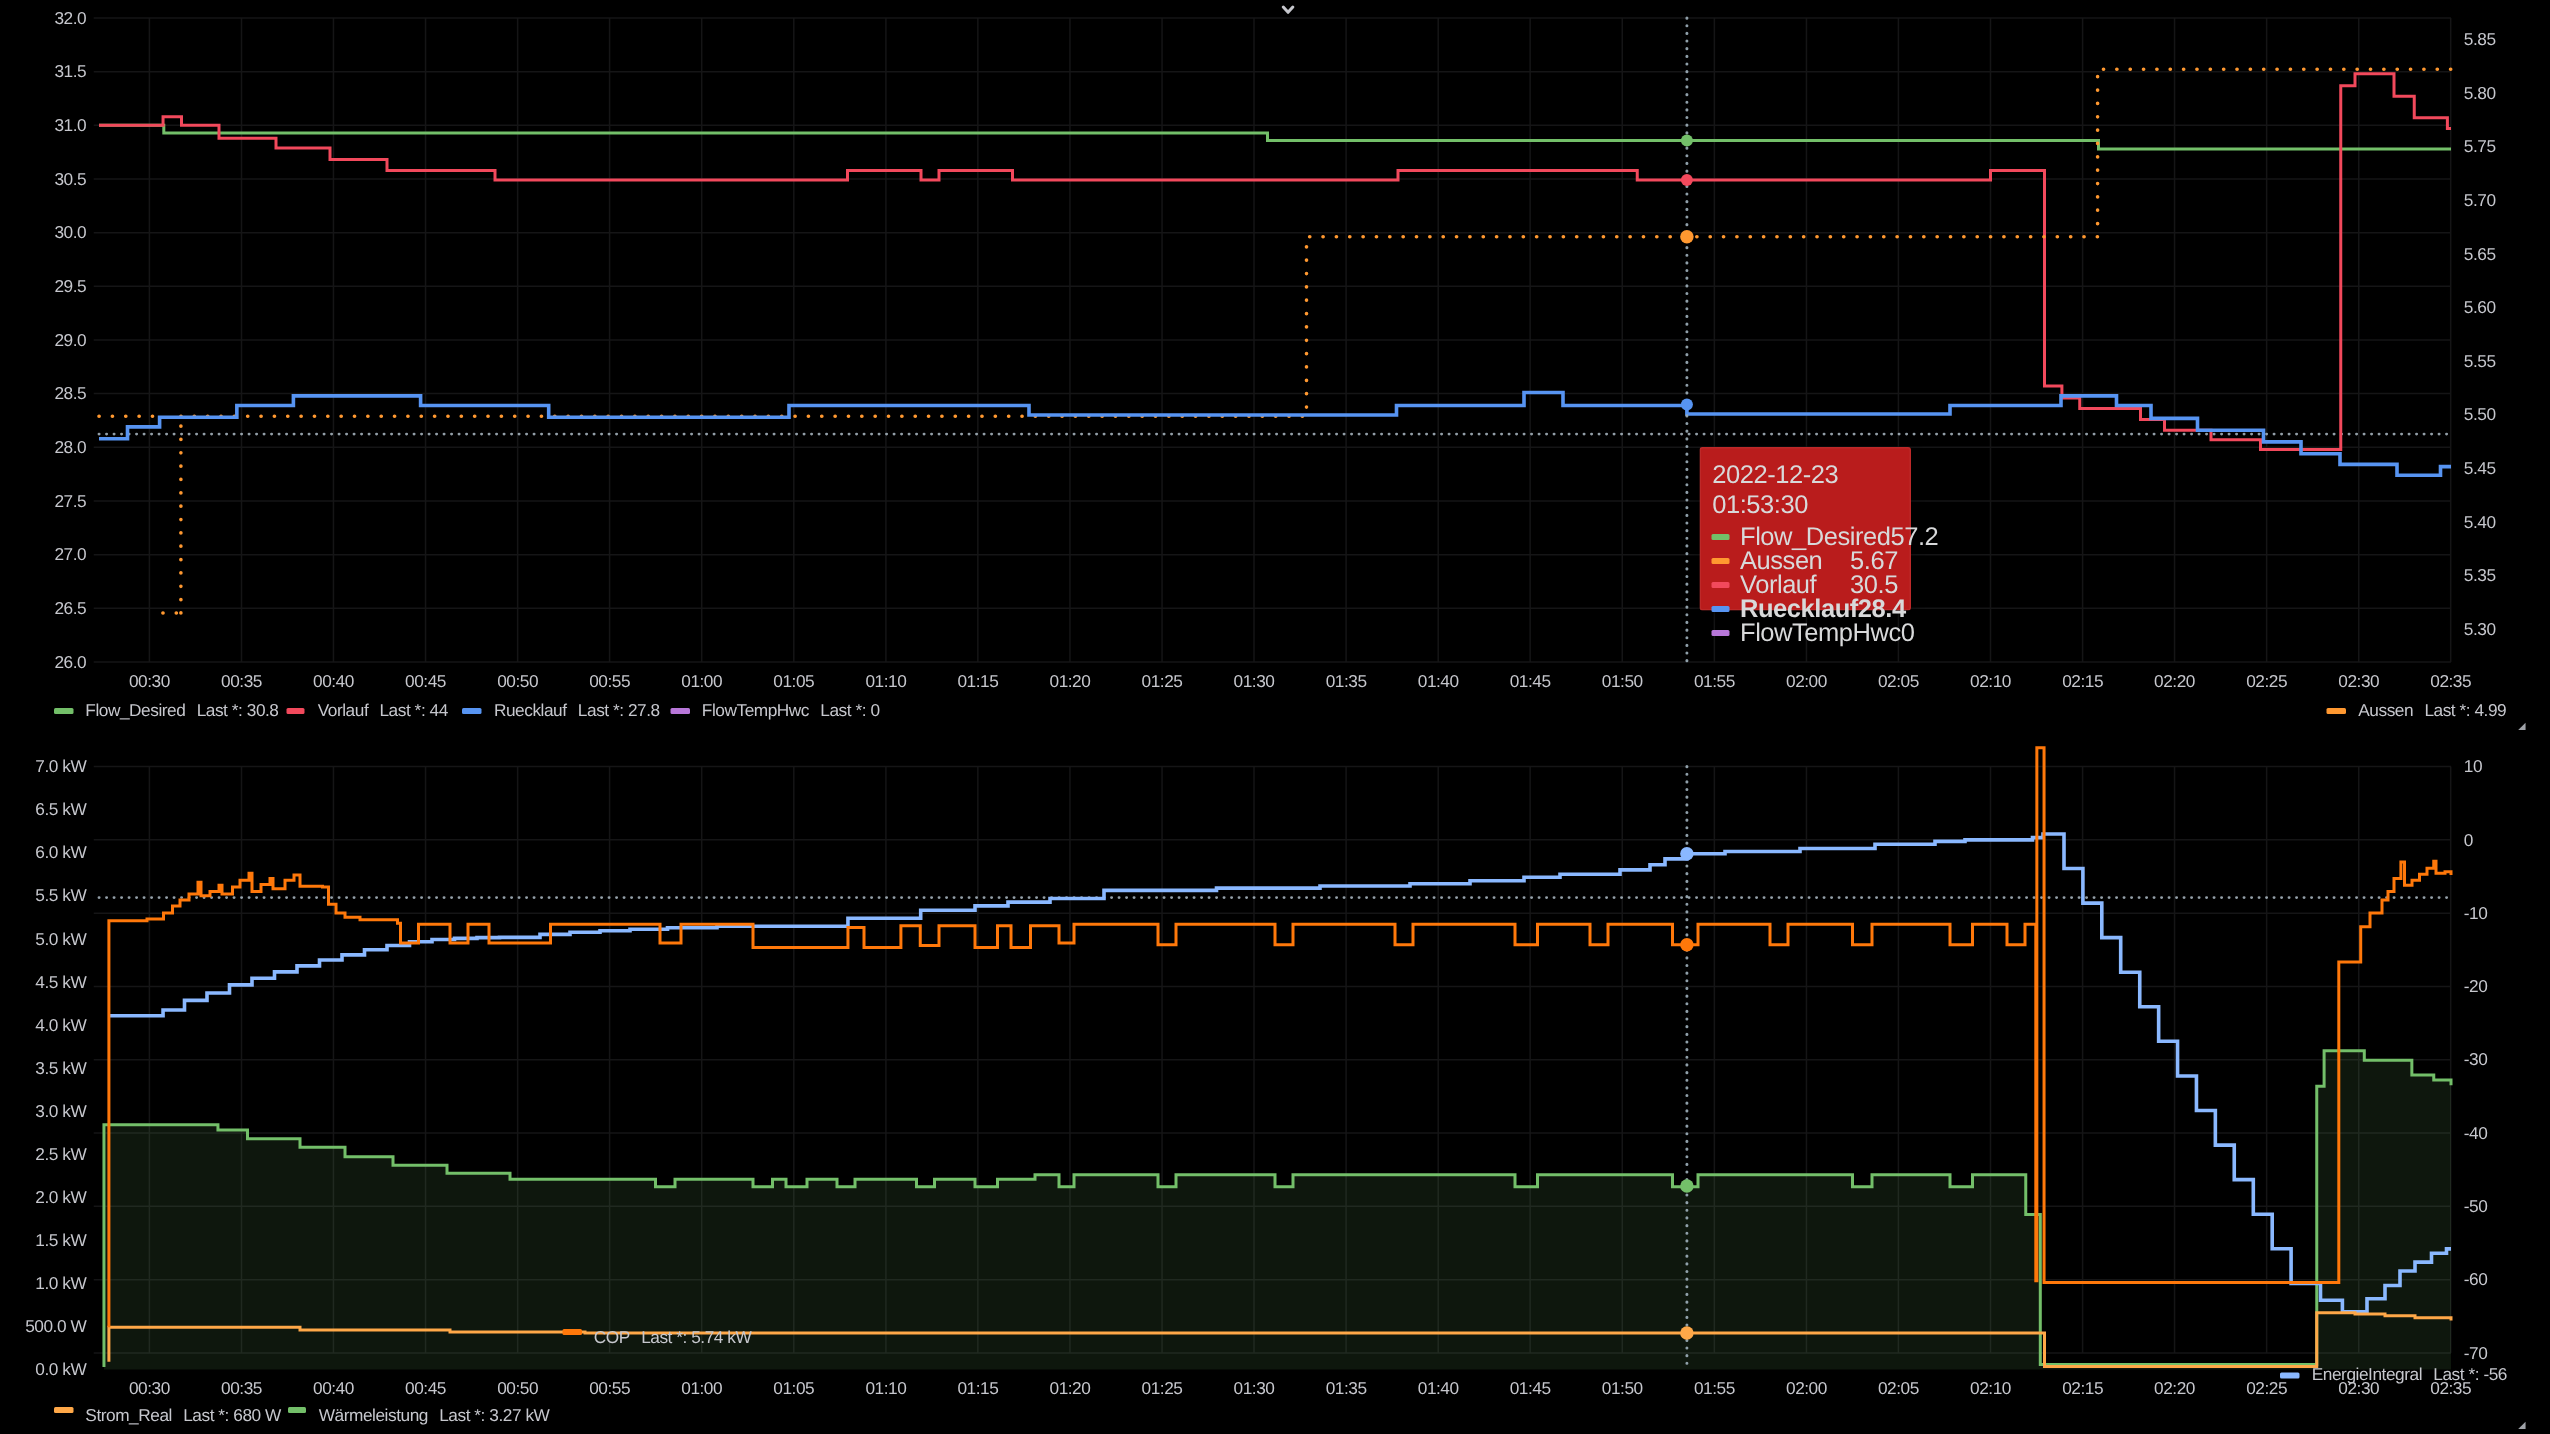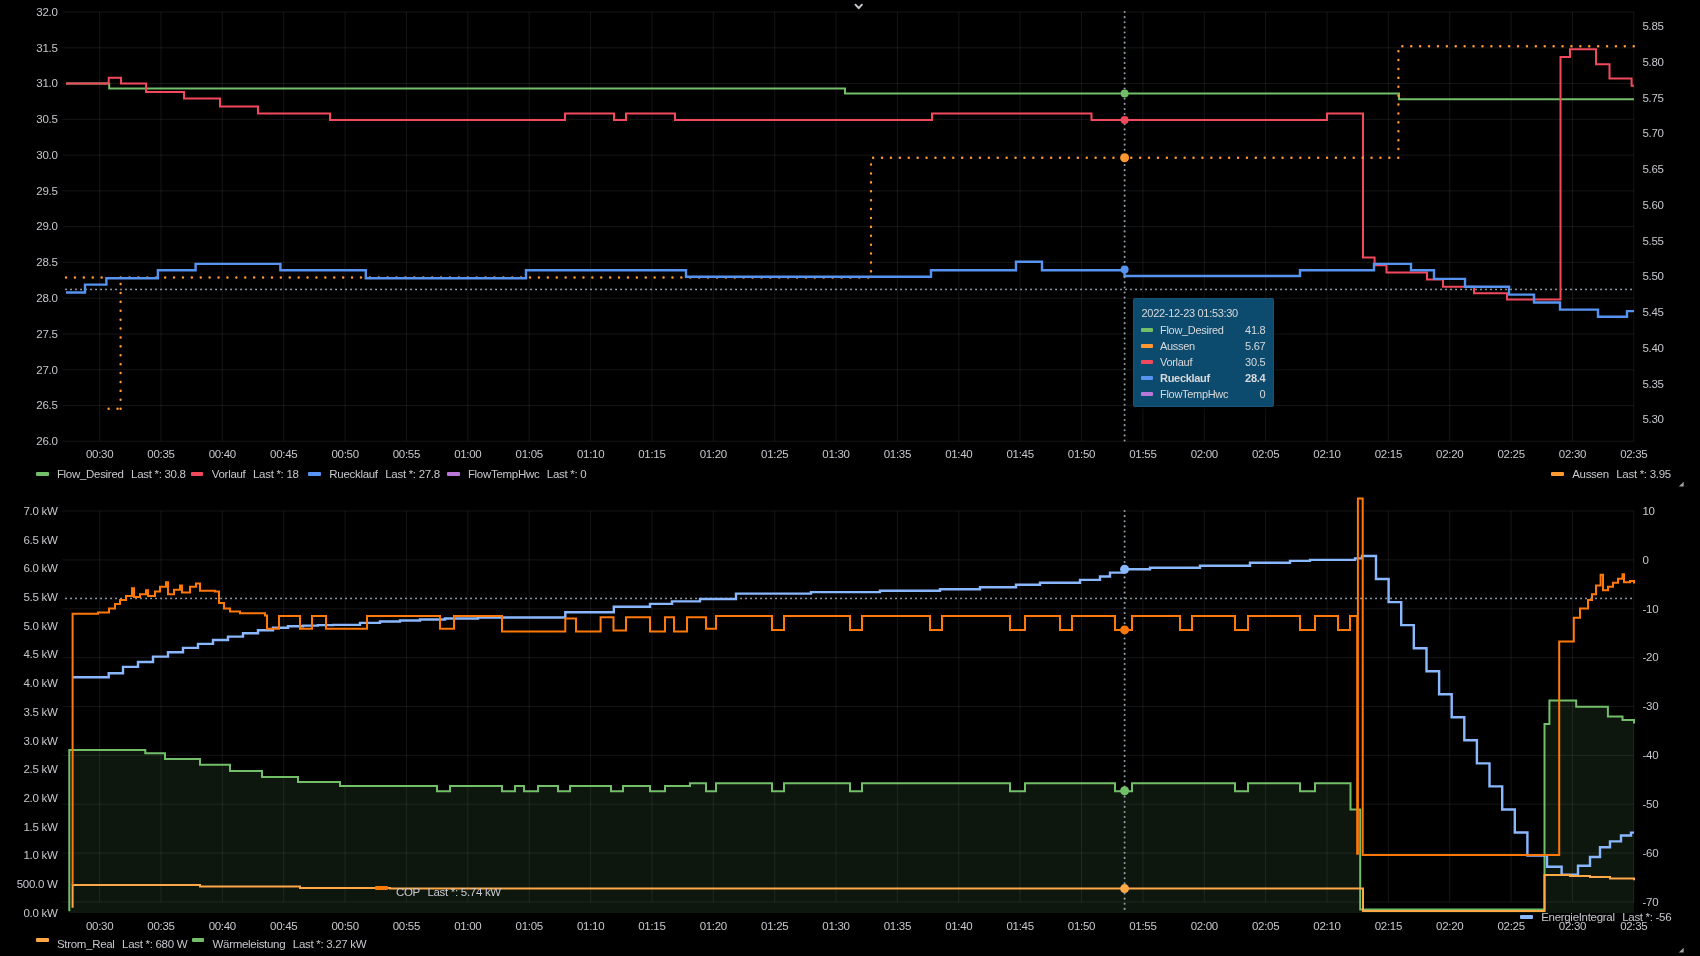--- a/index.html
+++ b/index.html
@@ -142,39 +142,39 @@
 <span style="position:absolute;left:36px;top:467px;height:13px;display:inline-flex;align-items:center;white-space:nowrap">
     <span style="display:inline-block;width:12.5px;height:4px;border-radius:1px;background:#73bf69;margin-right:8.4px"></span>
     <span>Flow_Desired</span>
     <span style="display:inline-block;width:7.5px"></span>
     <span>Last *: 30.8</span>
   </span>
 <span style="position:absolute;left:190.9px;top:467px;height:13px;display:inline-flex;align-items:center;white-space:nowrap">
     <span style="display:inline-block;width:12.5px;height:4px;border-radius:1px;background:#f2495c;margin-right:8.4px"></span>
     <span>Vorlauf</span>
     <span style="display:inline-block;width:7.5px"></span>
-    <span>Last *: 18</span>
+    <span>Last *: 44</span>
   </span>
 <span style="position:absolute;left:308.4px;top:467px;height:13px;display:inline-flex;align-items:center;white-space:nowrap">
     <span style="display:inline-block;width:12.5px;height:4px;border-radius:1px;background:#5794f2;margin-right:8.4px"></span>
     <span>Ruecklauf</span>
     <span style="display:inline-block;width:7.5px"></span>
     <span>Last *: 27.8</span>
   </span>
 <span style="position:absolute;left:447px;top:467px;height:13px;display:inline-flex;align-items:center;white-space:nowrap">
     <span style="display:inline-block;width:12.5px;height:4px;border-radius:1px;background:#b877d9;margin-right:8.4px"></span>
     <span>FlowTempHwc</span>
     <span style="display:inline-block;width:7.5px"></span>
     <span>Last *: 0</span>
   </span>
 <span style="position:absolute;left:1551.3px;top:467px;height:13px;display:inline-flex;align-items:center;white-space:nowrap">
     <span style="display:inline-block;width:12.5px;height:4px;border-radius:1px;background:#ff9830;margin-right:8.4px"></span>
     <span>Aussen</span>
     <span style="display:inline-block;width:7.5px"></span>
-    <span>Last *: 3.95</span>
+    <span>Last *: 4.99</span>
   </span>
 <span style="position:absolute;left:36px;top:938px;height:13px;display:inline-flex;white-space:nowrap">
     <span style="display:inline-block;width:12.5px;height:4px;border-radius:1px;background:#ffa848;margin-right:8.4px"></span>
     <span>Strom_Real</span>
     <span style="display:inline-block;width:7.5px"></span>
     <span>Last *: 680 W</span>
   </span>
 <span style="position:absolute;left:191.6px;top:938px;height:13px;display:inline-flex;align-items:flex-start;white-space:nowrap">
     <span style="display:inline-block;width:12.5px;height:4px;border-radius:1px;background:#73bf69;margin-right:8.4px"></span>
     <span>Wärmeleistung</span>
@@ -186,27 +186,27 @@
     <span>COP</span>
     <span style="display:inline-block;width:7.5px"></span>
     <span>Last *: 5.74 kW</span>
   </span>
 <span style="position:absolute;left:1520.3px;top:910px;height:13px;display:inline-flex;align-items:center;white-space:nowrap">
     <span style="display:inline-block;width:12.5px;height:4px;border-radius:1px;background:#8ab8ff;margin-right:8.4px"></span>
     <span>EnergieIntegral</span>
     <span style="display:inline-block;width:7.5px"></span>
     <span>Last *: -56</span>
   </span>
-<div style="position:absolute;left:1132.5px;top:297.5px;width:141.8px;height:109px;background:#0c4a6e;border:1px solid rgba(255,255,255,0.06);border-radius:2px;box-shadow:0 4px 8px rgba(0,0,0,0.5);padding:7px 8px 5px 7px;box-sizing:border-box;font-size:11px;color:#d8d9da">
+<div style="position:absolute;left:1132.5px;top:297.5px;width:141.8px;height:109px;background:#b91c1c;border:1px solid rgba(255,255,255,0.06);border-radius:2px;box-shadow:0 4px 8px rgba(0,0,0,0.5);padding:7px 8px 5px 7px;box-sizing:border-box;font-size:17px;color:#d8d9da">
     <div style="margin:1px 0 3px 1px">2022-12-23 01:53:30</div>
     <div style="display:flex;align-items:center;height:16px;">
       <span style="width:12.5px;height:4px;border-radius:1px;background:#73bf69;margin-right:7px;flex:none"></span>
       <span>Flow_Desired</span>
       <span style="flex:1"></span>
-      <span>41.8</span>
+      <span>57.2</span>
     </div>
     <div style="display:flex;align-items:center;height:16px;">
       <span style="width:12.5px;height:4px;border-radius:1px;background:#ff9830;margin-right:7px;flex:none"></span>
       <span>Aussen</span>
       <span style="flex:1"></span>
       <span>5.67</span>
     </div>
     <div style="display:flex;align-items:center;height:16px;">
       <span style="width:12.5px;height:4px;border-radius:1px;background:#f2495c;margin-right:7px;flex:none"></span>
       <span>Vorlauf</span>

